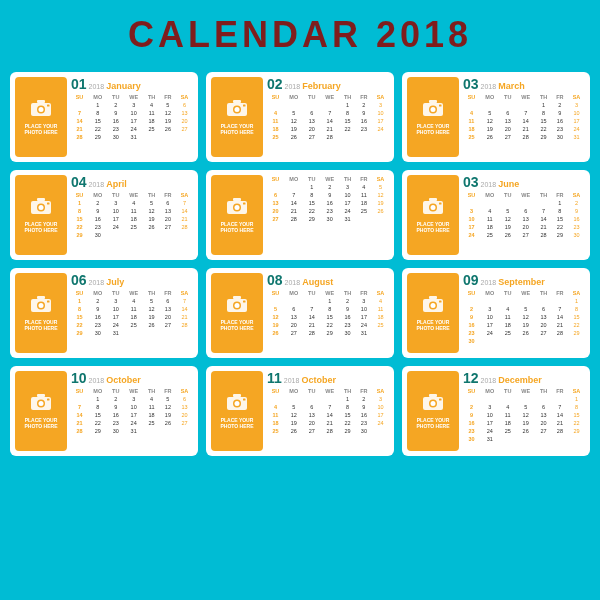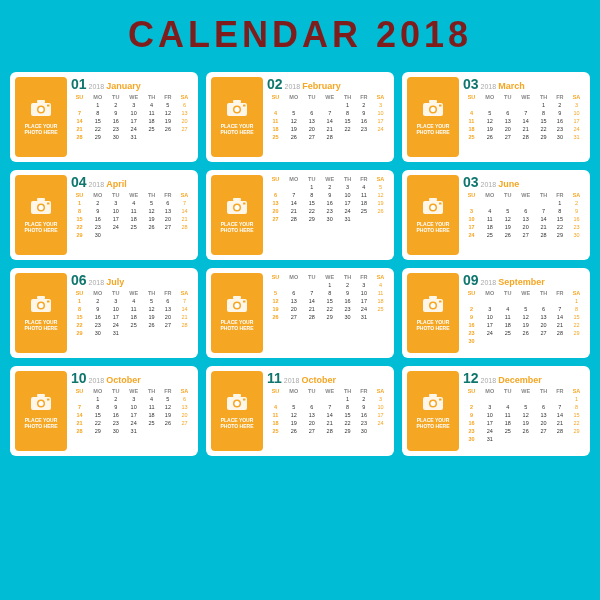--- a/index.html
+++ b/index.html
@@ -674,20 +674,25 @@
     <rect x="1" y="4" width="20" height="13" rx="2" fill="white" opacity="0.9"></rect>
     <circle cx="11" cy="10.5" r="4" fill="#F5A623"></circle>
     <circle cx="11" cy="10.5" r="2.5" fill="white"></circle>
     <rect x="7" y="1" width="8" height="3" rx="1" fill="white" opacity="0.9"></rect>
     <rect x="17" y="5.5" width="2.5" height="2" rx="0.5" fill="#F5A623"></rect>
   </svg></div>
         <div class="photo-text" style="white-space: pre;">PLACE YOUR
 PHOTO HERE</div>
       </div>
       <div class="month-right">
+        <div class="month-header">
+          <span class="month-num">08</span>
+          <span class="month-year">2018</span>
+          <span class="month-name">August</span>
+        </div>
         <table class="cal-table">
           <thead>
             <tr>
               <th class="su">SU</th>
               <th>MO</th>
               <th>TU</th>
               <th>WE</th>
               <th>TH</th>
               <th>FR</th>
               <th class="sa">SA</th>

